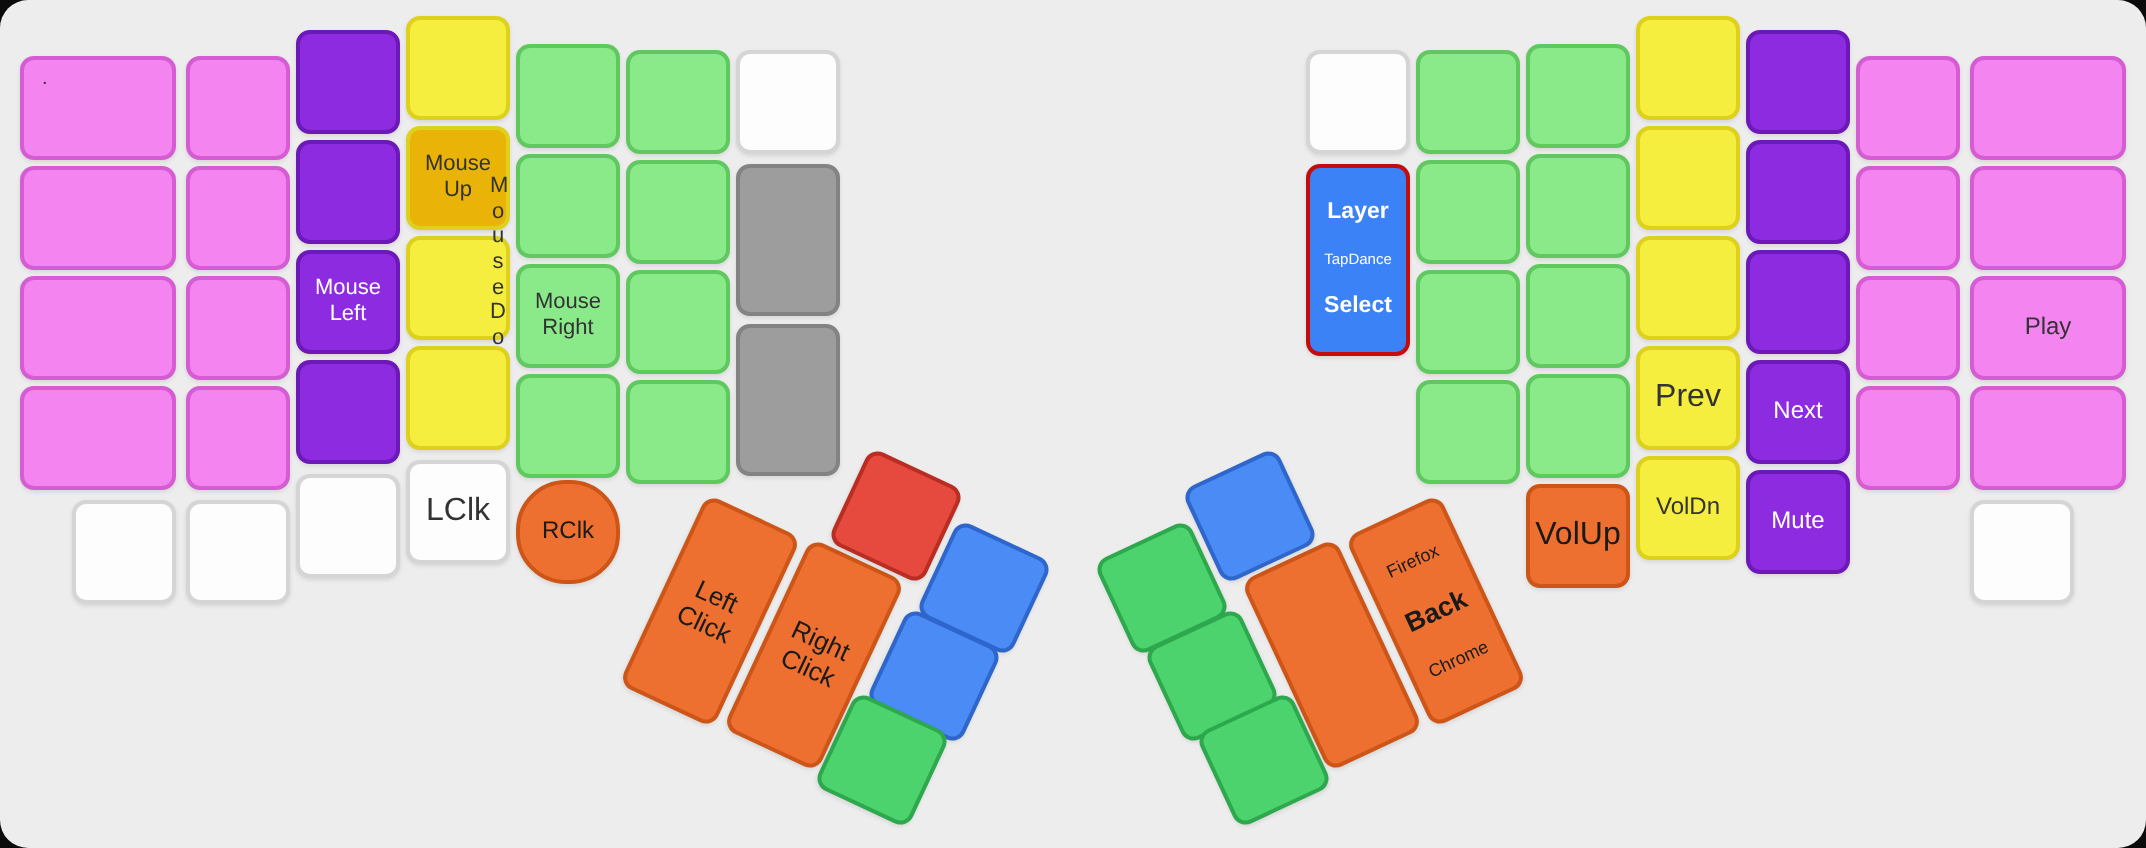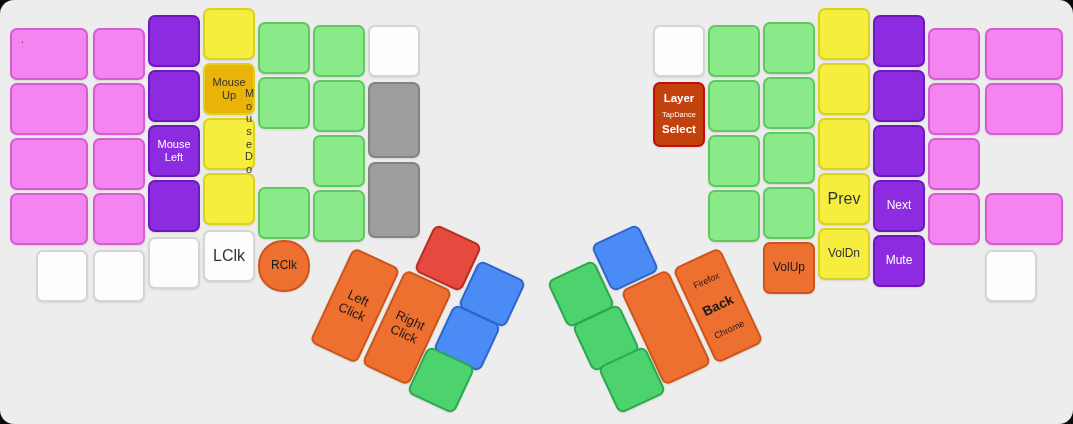--- a/index.html
+++ b/index.html
@@ -42,20 +42,23 @@
     <div class="key" style="left: 203px; top: 8px; width: 52px; height: 52px; background: rgb(246, 238, 62); border-color: rgb(221, 209, 28); color: rgb(51, 51, 51);"></div>
     <div class="key" style="left: 203px; top: 63px; width: 52px; height: 52px; background: #eab308; border-color: rgb(221, 209, 28); color: rgb(51, 51, 51);">
       <span class="lbl">Mouse Up</span>
     </div>
     <div class="key" style="left: 203px; top: 118px; width: 52px; height: 52px; background: rgb(246, 238, 62); border-color: rgb(221, 209, 28); color: rgb(51, 51, 51); padding-left: 40px;">
       <span class="lbl">Mouse Down</span>
     </div>
     <div class="key" style="left: 203px; top: 173px; width: 52px; height: 52px; background: rgb(246, 238, 62); border-color: rgb(221, 209, 28); color: rgb(51, 51, 51);"></div>
     <div class="key" style="left: 258px; top: 22px; width: 52px; height: 52px; background: rgb(138, 234, 138); border-color: rgb(95, 201, 95); color: rgb(51, 51, 51);"></div>
     <div class="key" style="left: 258px; top: 77px; width: 52px; height: 52px; background: rgb(138, 234, 138); border-color: rgb(95, 201, 95); color: rgb(51, 51, 51);"></div>
+    <div class="key" style="left: 258px; top: 132px; width: 52px; height: 52px; background: rgb(138, 234, 138); border-color: rgb(95, 201, 95); color: rgb(51, 51, 51);">
+      <span class="lbl">Mouse Right</span>
+    </div>
     <div class="key" style="left: 258px; top: 187px; width: 52px; height: 52px; background: rgb(138, 234, 138); border-color: rgb(95, 201, 95); color: rgb(51, 51, 51);"></div>
     <div class="key" style="left: 313px; top: 25px; width: 52px; height: 52px; background: rgb(138, 234, 138); border-color: rgb(95, 201, 95); color: rgb(51, 51, 51);"></div>
     <div class="key" style="left: 313px; top: 80px; width: 52px; height: 52px; background: rgb(138, 234, 138); border-color: rgb(95, 201, 95); color: rgb(51, 51, 51);"></div>
     <div class="key" style="left: 313px; top: 135px; width: 52px; height: 52px; background: rgb(138, 234, 138); border-color: rgb(95, 201, 95); color: rgb(51, 51, 51);"></div>
     <div class="key" style="left: 313px; top: 190px; width: 52px; height: 52px; background: rgb(138, 234, 138); border-color: rgb(95, 201, 95); color: rgb(51, 51, 51);"></div>
     <div class="key" style="left: 368px; top: 25px; width: 52px; height: 52px; background: rgb(253, 253, 253); border-color: rgb(213, 213, 213); color: rgb(51, 51, 51);"></div>
     <div class="key" style="left: 368px; top: 82px; width: 52px; height: 76px; background: rgb(157, 157, 157); border-color: rgb(131, 131, 131); color: rgb(51, 51, 51);"></div>
     <div class="key" style="left: 368px; top: 162px; width: 52px; height: 76px; background: rgb(157, 157, 157); border-color: rgb(131, 131, 131); color: rgb(51, 51, 51);"></div>
     <div class="key" style="left: 36px; top: 250px; width: 52px; height: 52px; background: rgb(253, 253, 253); border-color: rgb(213, 213, 213); color: rgb(51, 51, 51);"></div>
     <div class="key" style="left: 93px; top: 250px; width: 52px; height: 52px; background: rgb(253, 253, 253); border-color: rgb(213, 213, 213); color: rgb(51, 51, 51);"></div>
@@ -70,35 +73,35 @@
       <span class="lbl" style="font-size: 13px;">Left Click</span>
     </div>
     <div class="key" style="left: 381px; top: 275px; width: 52px; height: 105px; background: rgb(238, 112, 48); border-color: rgb(204, 85, 23); color: rgb(26, 26, 26); transform: rotate(25deg); font-size: 13px;">
       <span class="lbl" style="font-size: 13px;">Right Click</span>
     </div>
     <div class="key" style="left: 422px; top: 232px; width: 52px; height: 52px; background: rgb(230, 74, 62); border-color: rgb(186, 45, 35); color: rgb(26, 26, 26); transform: rotate(25deg);"></div>
     <div class="key" style="left: 466px; top: 268px; width: 52px; height: 52px; background: rgb(75, 139, 245); border-color: rgb(46, 102, 204); color: rgb(255, 255, 255); transform: rotate(25deg);"></div>
     <div class="key" style="left: 441px; top: 312px; width: 52px; height: 52px; background: rgb(75, 139, 245); border-color: rgb(46, 102, 204); color: rgb(255, 255, 255); transform: rotate(25deg);"></div>
     <div class="key" style="left: 415px; top: 354px; width: 52px; height: 52px; background: rgb(76, 211, 110); border-color: rgb(45, 168, 77); color: rgb(26, 26, 26); transform: rotate(25deg);"></div>
     <div class="key" style="left: 653px; top: 25px; width: 52px; height: 52px; background: rgb(253, 253, 253); border-color: rgb(213, 213, 213); color: rgb(51, 51, 51);"></div>
-    <div class="key multi" style="left: 653px; top: 82px; width: 52px; height: 65px; background: #c2410c; border-color: rgb(197, 12, 12); color: rgb(255, 255, 255);">
+    <div class="key multi" style="left: 653px; top: 82px; width: 52px; height: 96px; background: #3b82f6; border-color: rgb(197, 12, 12); color: rgb(255, 255, 255);">
       <span class="ln bold">Layer</span>
       <span class="ln tiny">TapDance</span>
       <span class="ln bold">Select</span>
     </div>
     <div class="key" style="left: 708px; top: 25px; width: 52px; height: 52px; background: rgb(138, 234, 138); border-color: rgb(95, 201, 95); color: rgb(51, 51, 51);"></div>
     <div class="key" style="left: 708px; top: 80px; width: 52px; height: 52px; background: rgb(138, 234, 138); border-color: rgb(95, 201, 95); color: rgb(51, 51, 51);"></div>
     <div class="key" style="left: 708px; top: 135px; width: 52px; height: 52px; background: rgb(138, 234, 138); border-color: rgb(95, 201, 95); color: rgb(51, 51, 51);"></div>
     <div class="key" style="left: 708px; top: 190px; width: 52px; height: 52px; background: rgb(138, 234, 138); border-color: rgb(95, 201, 95); color: rgb(51, 51, 51);"></div>
     <div class="key" style="left: 763px; top: 22px; width: 52px; height: 52px; background: rgb(138, 234, 138); border-color: rgb(95, 201, 95); color: rgb(51, 51, 51);"></div>
     <div class="key" style="left: 763px; top: 77px; width: 52px; height: 52px; background: rgb(138, 234, 138); border-color: rgb(95, 201, 95); color: rgb(51, 51, 51);"></div>
     <div class="key" style="left: 763px; top: 132px; width: 52px; height: 52px; background: rgb(138, 234, 138); border-color: rgb(95, 201, 95); color: rgb(51, 51, 51);"></div>
     <div class="key" style="left: 763px; top: 187px; width: 52px; height: 52px; background: rgb(138, 234, 138); border-color: rgb(95, 201, 95); color: rgb(51, 51, 51);"></div>
     <div class="key" style="left: 763px; top: 242px; width: 52px; height: 52px; background: rgb(238, 112, 48); border-color: rgb(204, 85, 23); color: rgb(26, 26, 26); font-size: 12px;">
-      <span class="lbl" style="font-size: 12px;">VolUp</span>
+      <span class="lbl" style="font-size: 16px;">VolUp</span>
     </div>
     <div class="key" style="left: 818px; top: 8px; width: 52px; height: 52px; background: rgb(246, 238, 62); border-color: rgb(221, 209, 28); color: rgb(51, 51, 51);"></div>
     <div class="key" style="left: 818px; top: 63px; width: 52px; height: 52px; background: rgb(246, 238, 62); border-color: rgb(221, 209, 28); color: rgb(51, 51, 51);"></div>
     <div class="key" style="left: 818px; top: 118px; width: 52px; height: 52px; background: rgb(246, 238, 62); border-color: rgb(221, 209, 28); color: rgb(51, 51, 51);"></div>
     <div class="key" style="left: 818px; top: 173px; width: 52px; height: 52px; background: rgb(246, 238, 62); border-color: rgb(221, 209, 28); color: rgb(51, 51, 51); font-size: 12px;">
       <span class="lbl" style="font-size: 16px;">Prev</span>
     </div>
     <div class="key" style="left: 818px; top: 228px; width: 52px; height: 52px; background: rgb(246, 238, 62); border-color: rgb(221, 209, 28); color: rgb(51, 51, 51); font-size: 12px;">
       <span class="lbl" style="font-size: 12px;">VolDn</span>
     </div>
@@ -110,20 +113,23 @@
     </div>
     <div class="key" style="left: 873px; top: 235px; width: 52px; height: 52px; background: rgb(140, 43, 224); border-color: rgb(109, 24, 184); color: rgb(255, 255, 255); font-size: 12px;">
       <span class="lbl" style="font-size: 12px;">Mute</span>
     </div>
     <div class="key" style="left: 928px; top: 28px; width: 52px; height: 52px; background: rgb(243, 132, 240); border-color: rgb(213, 92, 210); color: rgb(51, 51, 51);"></div>
     <div class="key" style="left: 928px; top: 83px; width: 52px; height: 52px; background: rgb(243, 132, 240); border-color: rgb(213, 92, 210); color: rgb(51, 51, 51);"></div>
     <div class="key" style="left: 928px; top: 138px; width: 52px; height: 52px; background: rgb(243, 132, 240); border-color: rgb(213, 92, 210); color: rgb(51, 51, 51);"></div>
     <div class="key" style="left: 928px; top: 193px; width: 52px; height: 52px; background: rgb(243, 132, 240); border-color: rgb(213, 92, 210); color: rgb(51, 51, 51);"></div>
     <div class="key" style="left: 985px; top: 28px; width: 78px; height: 52px; background: rgb(243, 132, 240); border-color: rgb(213, 92, 210); color: rgb(51, 51, 51);"></div>
     <div class="key" style="left: 985px; top: 83px; width: 78px; height: 52px; background: rgb(243, 132, 240); border-color: rgb(213, 92, 210); color: rgb(51, 51, 51);"></div>
+    <div class="key" style="left: 985px; top: 138px; width: 78px; height: 52px; background: rgb(243, 132, 240); border-color: rgb(213, 92, 210); color: rgb(51, 51, 51); font-size: 12px;">
+      <span class="lbl" style="font-size: 12px;">Play</span>
+    </div>
     <div class="key" style="left: 985px; top: 193px; width: 78px; height: 52px; background: rgb(243, 132, 240); border-color: rgb(213, 92, 210); color: rgb(51, 51, 51);"></div>
     <div class="key" style="left: 985px; top: 250px; width: 52px; height: 52px; background: rgb(253, 253, 253); border-color: rgb(213, 213, 213); color: rgb(51, 51, 51);"></div>
     <div class="key multi" style="left: 692px; top: 253px; width: 52px; height: 105px; background: rgb(238, 112, 48); border-color: rgb(204, 85, 23); color: rgb(26, 26, 26); transform: rotate(-25deg);">
       <span class="ln sm">Firefox</span>
       <span class="ln big">Back</span>
       <span class="ln sm">Chrome</span>
     </div>
     <div class="key" style="left: 640px; top: 275px; width: 52px; height: 105px; background: rgb(238, 112, 48); border-color: rgb(204, 85, 23); color: rgb(26, 26, 26); transform: rotate(-25deg);"></div>
     <div class="key" style="left: 599px; top: 232px; width: 52px; height: 52px; background: rgb(75, 139, 245); border-color: rgb(46, 102, 204); color: rgb(255, 255, 255); transform: rotate(-25deg);"></div>
     <div class="key" style="left: 555px; top: 268px; width: 52px; height: 52px; background: rgb(76, 211, 110); border-color: rgb(45, 168, 77); color: rgb(26, 26, 26); transform: rotate(-25deg);"></div>

